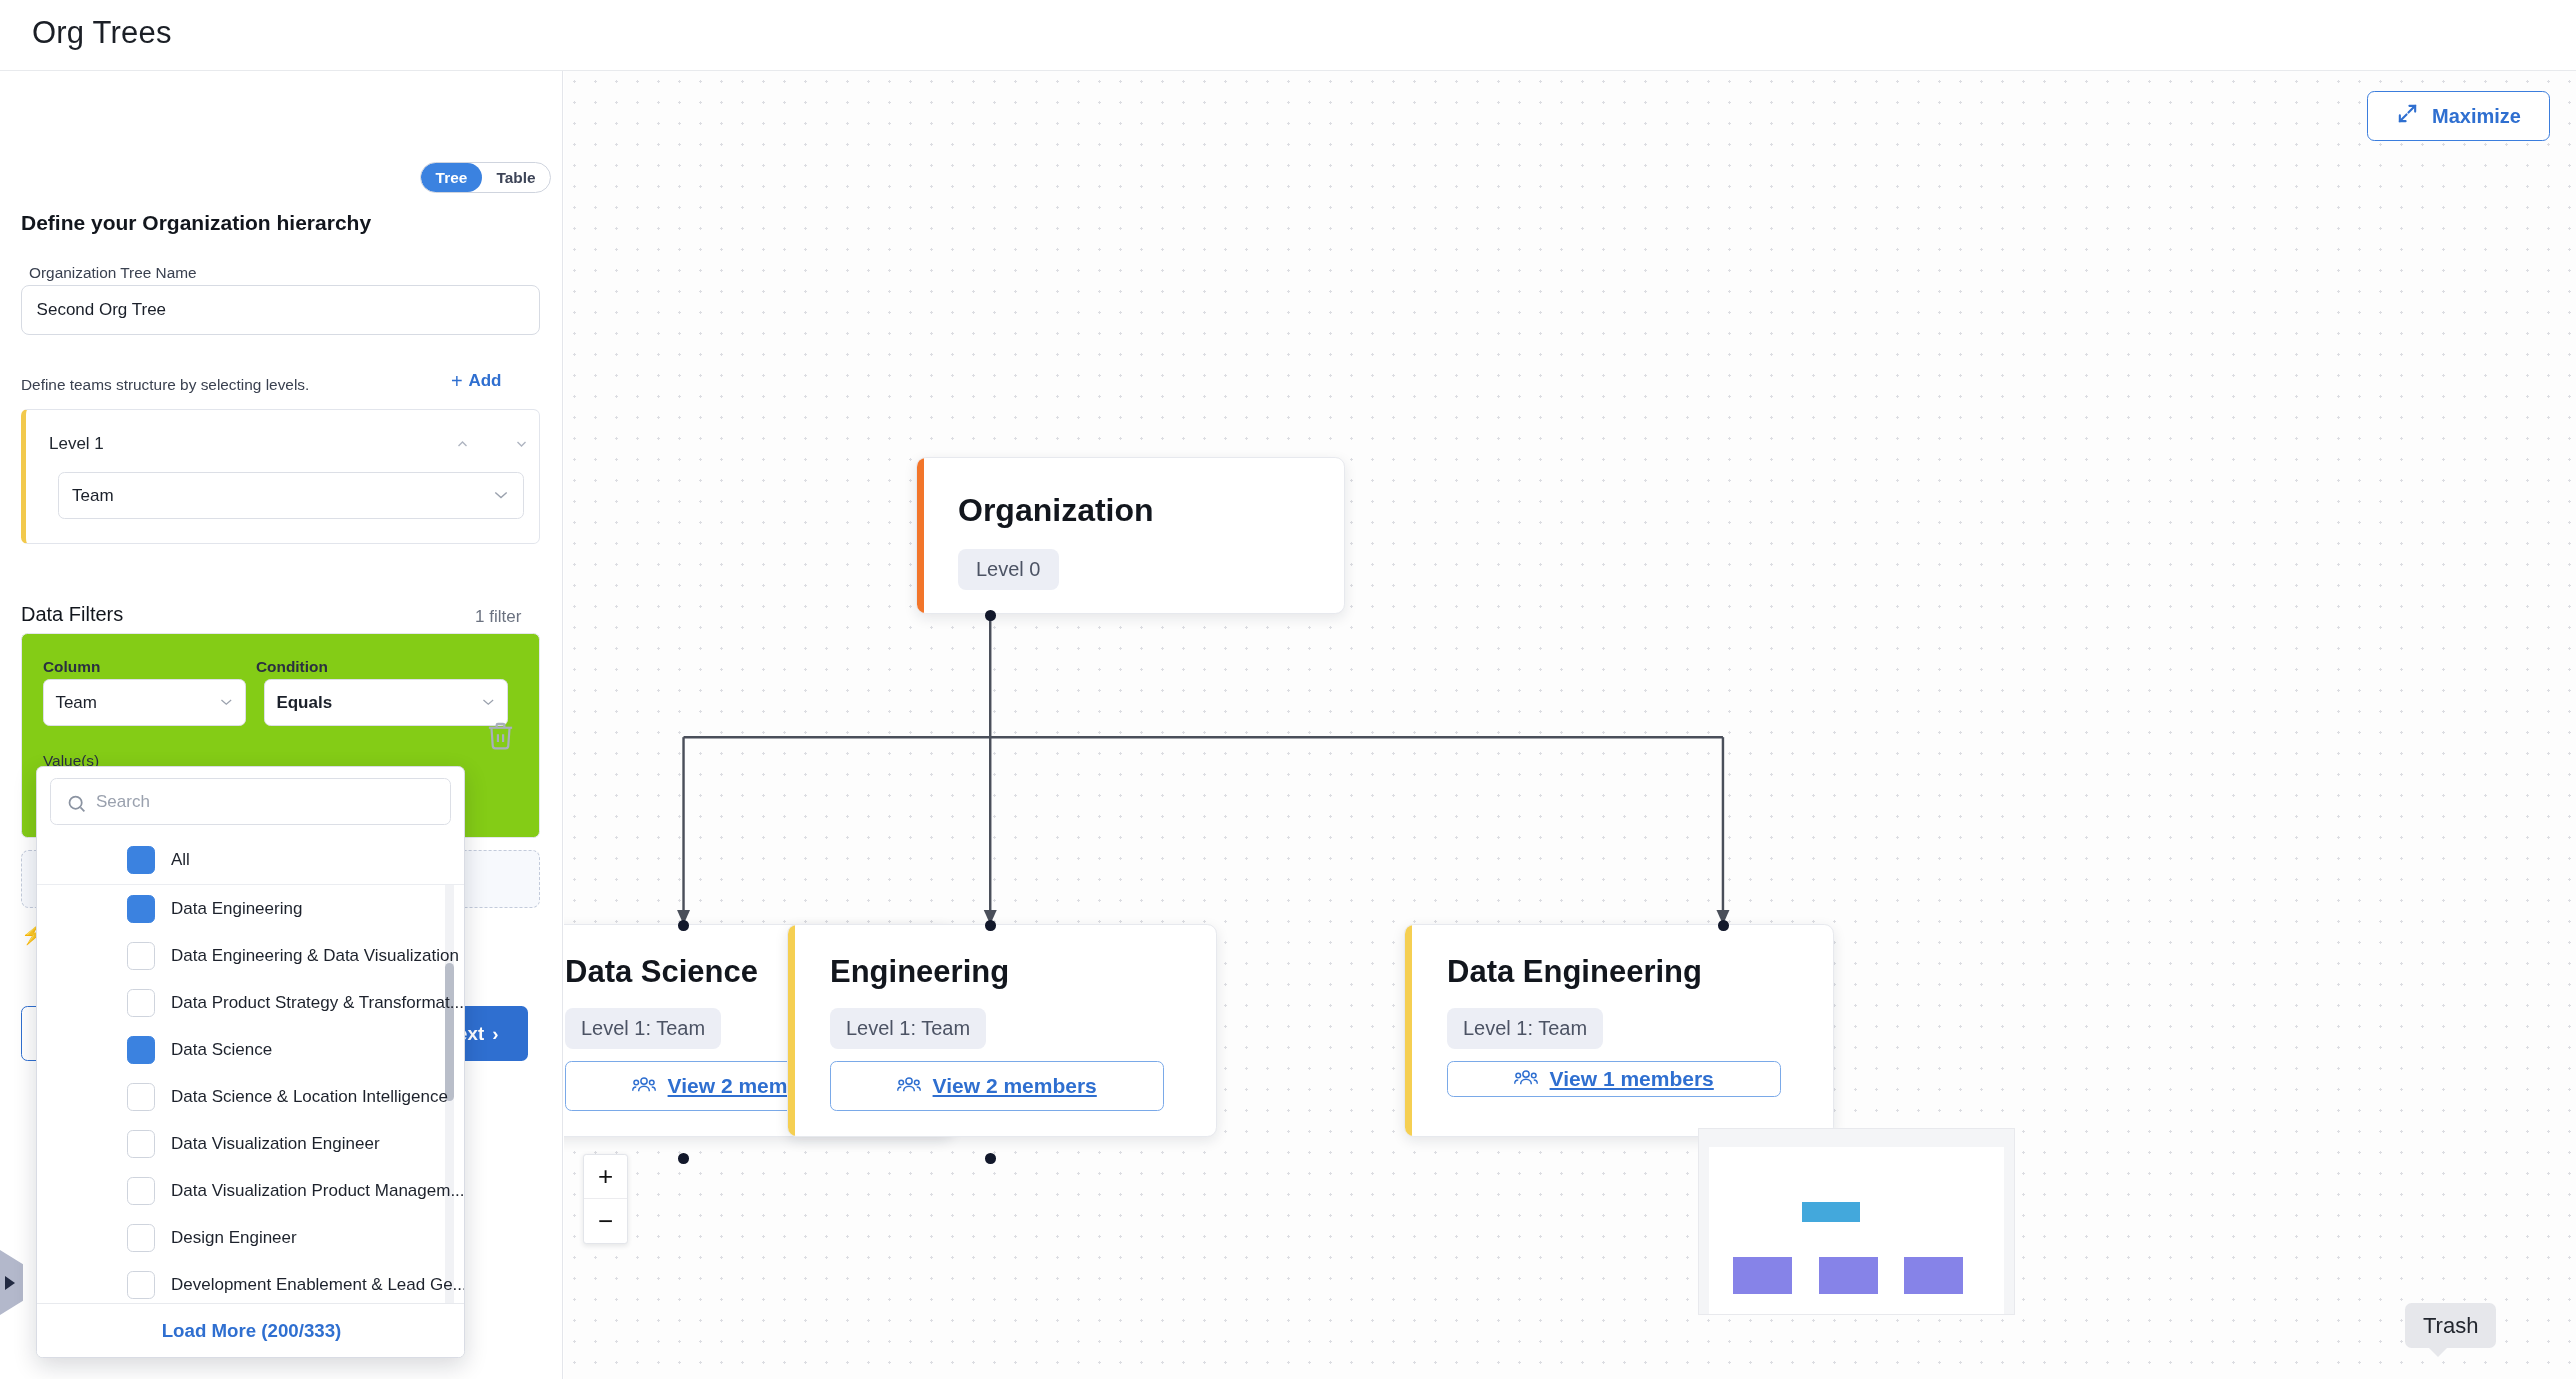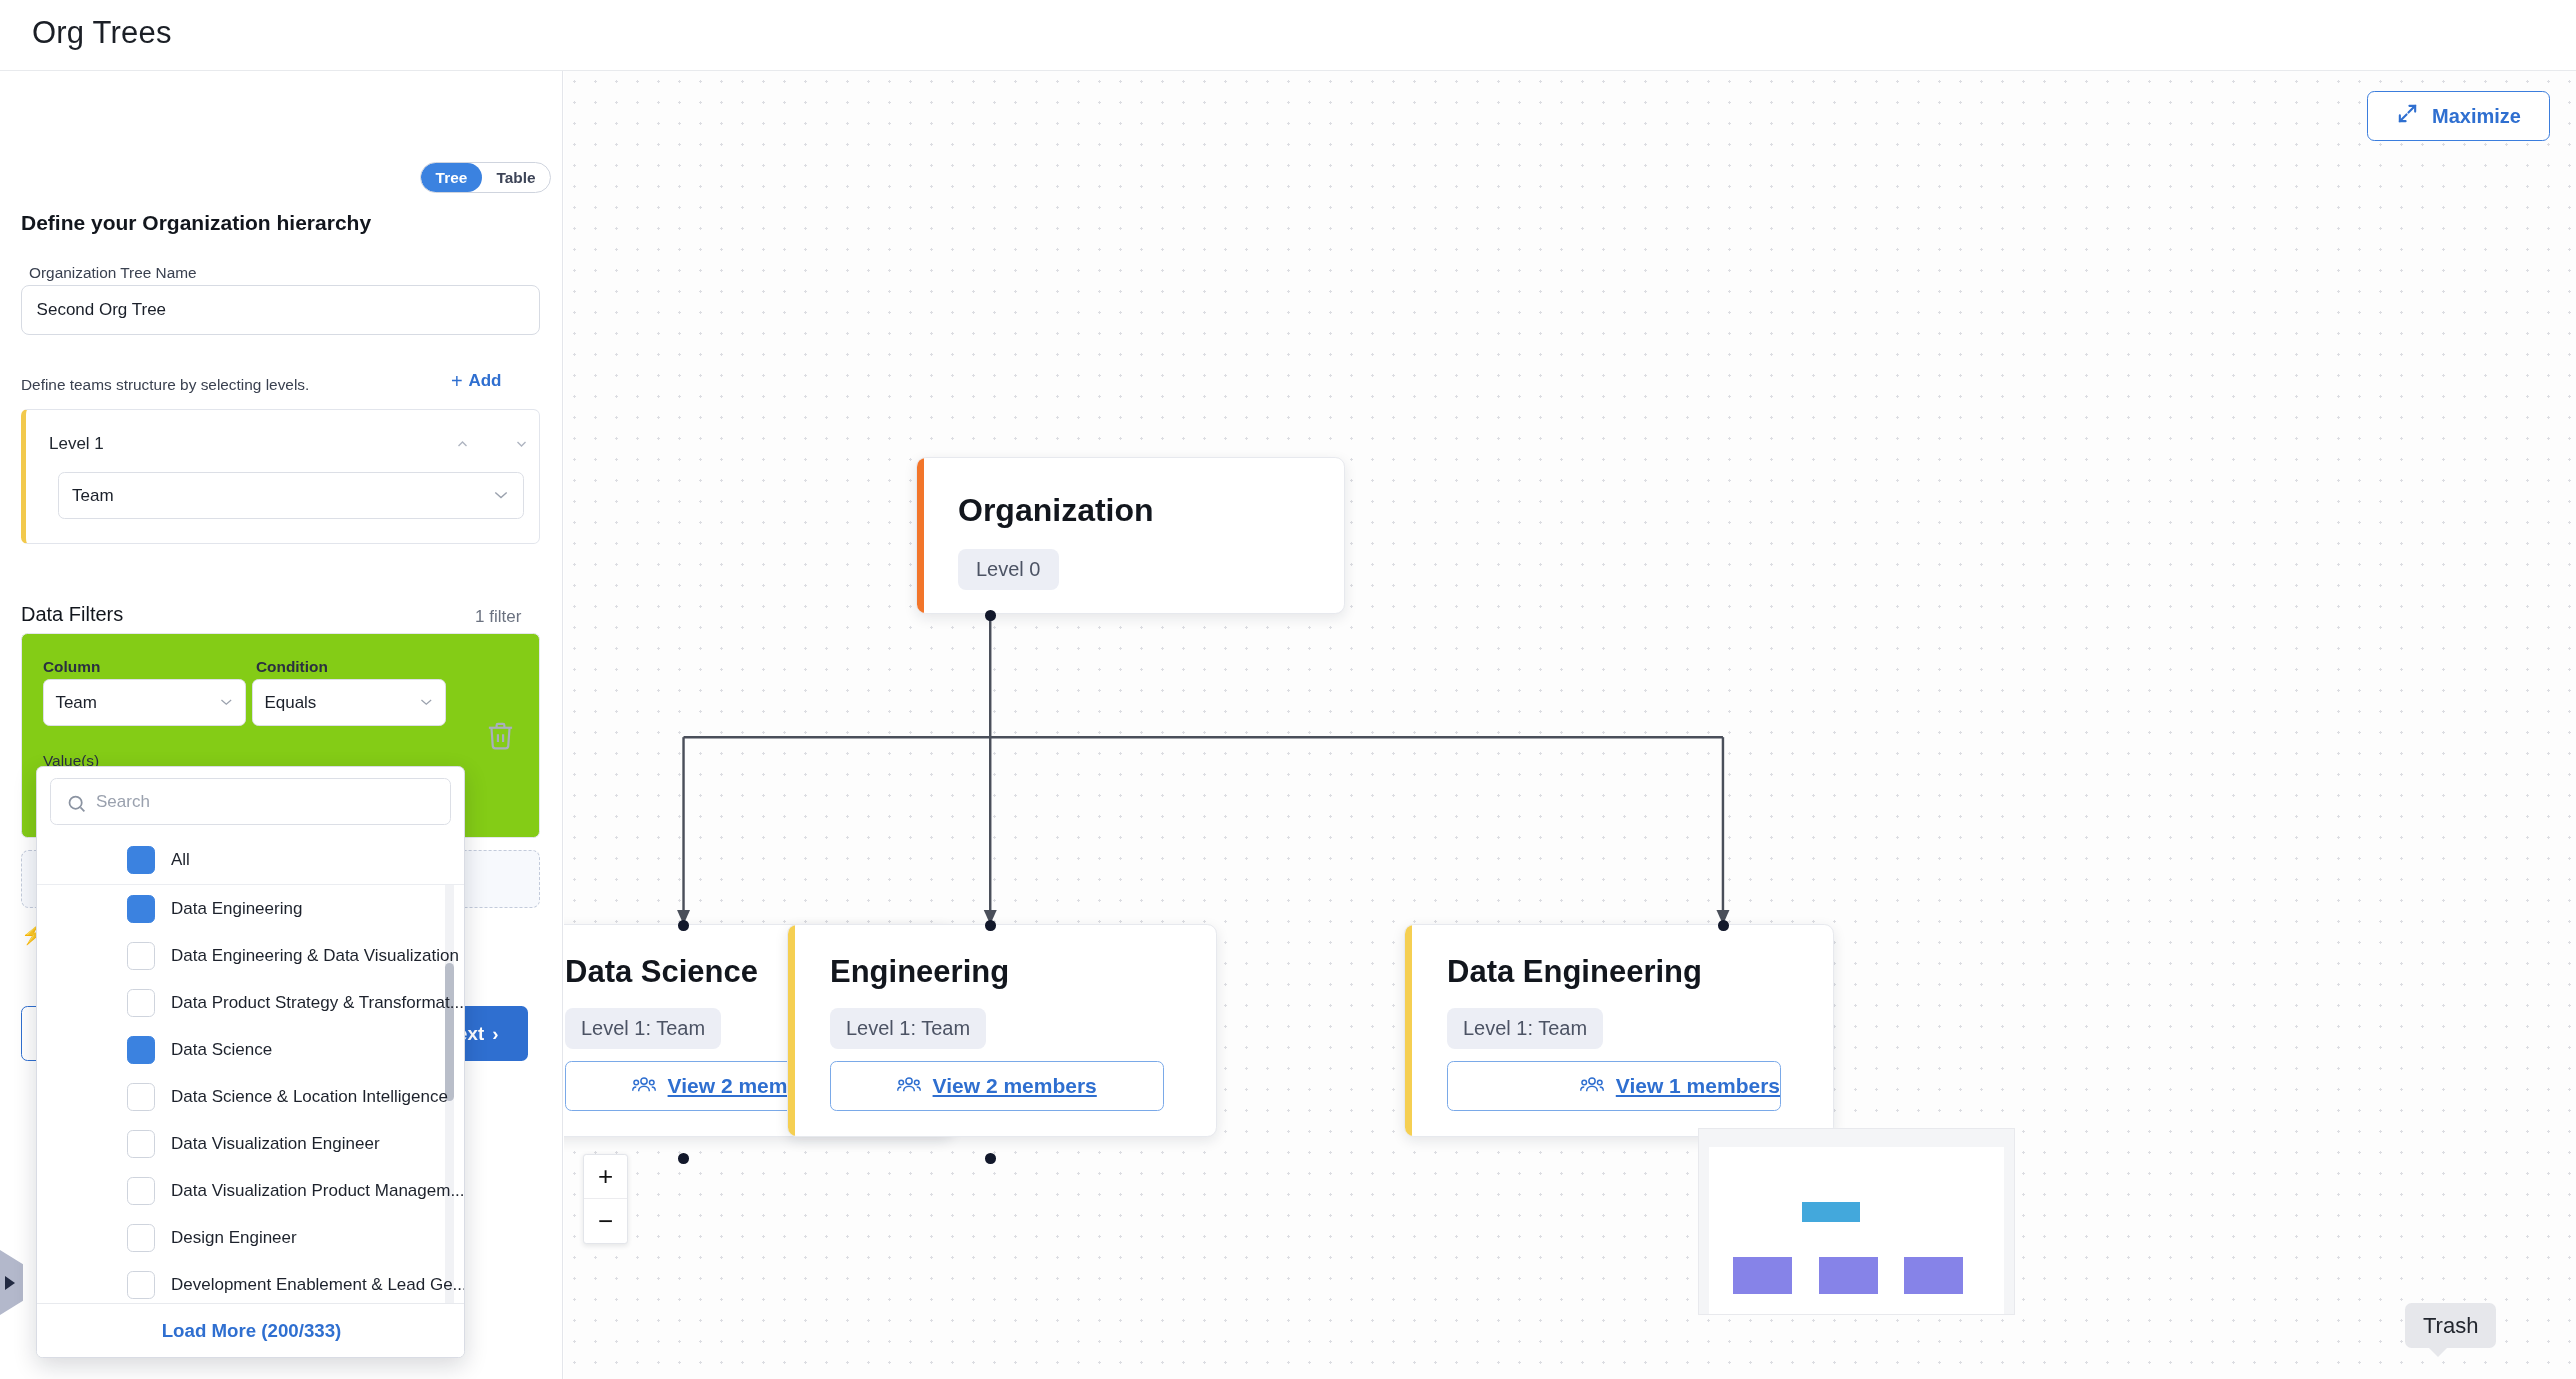--- a/index.html
+++ b/index.html
@@ -99,21 +99,21 @@
   .f-lbl-col { left: 21px; top: 24px; }
   .f-lbl-cond { left: 234px; top: 24px; }
   .f-lbl-val { left: 21px; top: 118px; font-weight: 400; color: #2a3040; }
   .f-sel {
     position: absolute; height: 47px; border: 0.8px solid #dcdfe6; border-radius: 6.5px;
     background: #fff; display: flex; align-items: center; padding: 0 11.4px;
     font-size: 17px; color: #1b202a; cursor: pointer;
   }
   .f-sel .cv { margin-left: auto; color: #9aa1ad; font-size: 12px; }
   .f-sel-col { left: 21px; top: 45px; width: 203px; }
-  .f-sel-cond { left: 230px; top: 45px; width: 194px; }
+  .f-sel-cond { left: 242px; top: 45px; width: 244px; font-weight: bold; }
   .f-sel-val { left: 21px; top: 143px; width: 422px; }
   .chip-3sel {
     background: #eef0f7; border-radius: 4.9px; padding: 4px 11.4px;
     font-size: 17px; color: #4a5161;
   }
   .f-sel-val .cv2 { margin-left: auto; color: #2d3441; font-size: 18px; font-weight: 700; }
   .trash-btn {
     position: absolute; left: 485px; top: 649px; width: 31px; height: 31px;
     cursor: pointer; color: #a9afbd;
   }
@@ -539,21 +539,21 @@
         </span>
         <span class="mtext" style="font-size:21px;">View 2 members</span>
       </div>
     </div>
     <div class="dot" style="left:421px; top:849px;"></div>
     <div class="dot" style="left:421px; top:1082px;"></div>
 
     <div class="node team" style="left:840px; top:853px; width:430px; height:213px;">
       <div class="node-title" style="left:42px; top:29px; font-size:31px;">Data Engineering</div>
       <div class="node-badge" style="left:42px; top:83px; padding:9px 16px; font-size:20px;">Level 1: Team</div>
-      <div class="members-btn" style="left:42px; top:136px; width:334px; height:50px;justify-content:flex-end;">
+      <div class="members-btn" style="left:42px; top:136px; width:334px; height:36px;">
         <span>
           <svg width="24" height="19.5" viewBox="0 0 26 20" fill="none" stroke="#2f6fd0" stroke-width="1.6">
             <circle cx="13" cy="6" r="3.4"></circle>
               <path d="M7.2 17c0-3.3 2.6-5.4 5.8-5.4s5.8 2.1 5.8 5.4"></path>
             <circle cx="4.6" cy="7.6" r="2.5"></circle>
               <path d="M0.8 16.4c0-2.4 1.7-3.9 3.8-3.9"></path>
             <circle cx="21.4" cy="7.6" r="2.5"></circle>
               <path d="M25.2 16.4c0-2.4-1.7-3.9-3.8-3.9"></path>
           </svg>
         </span>

